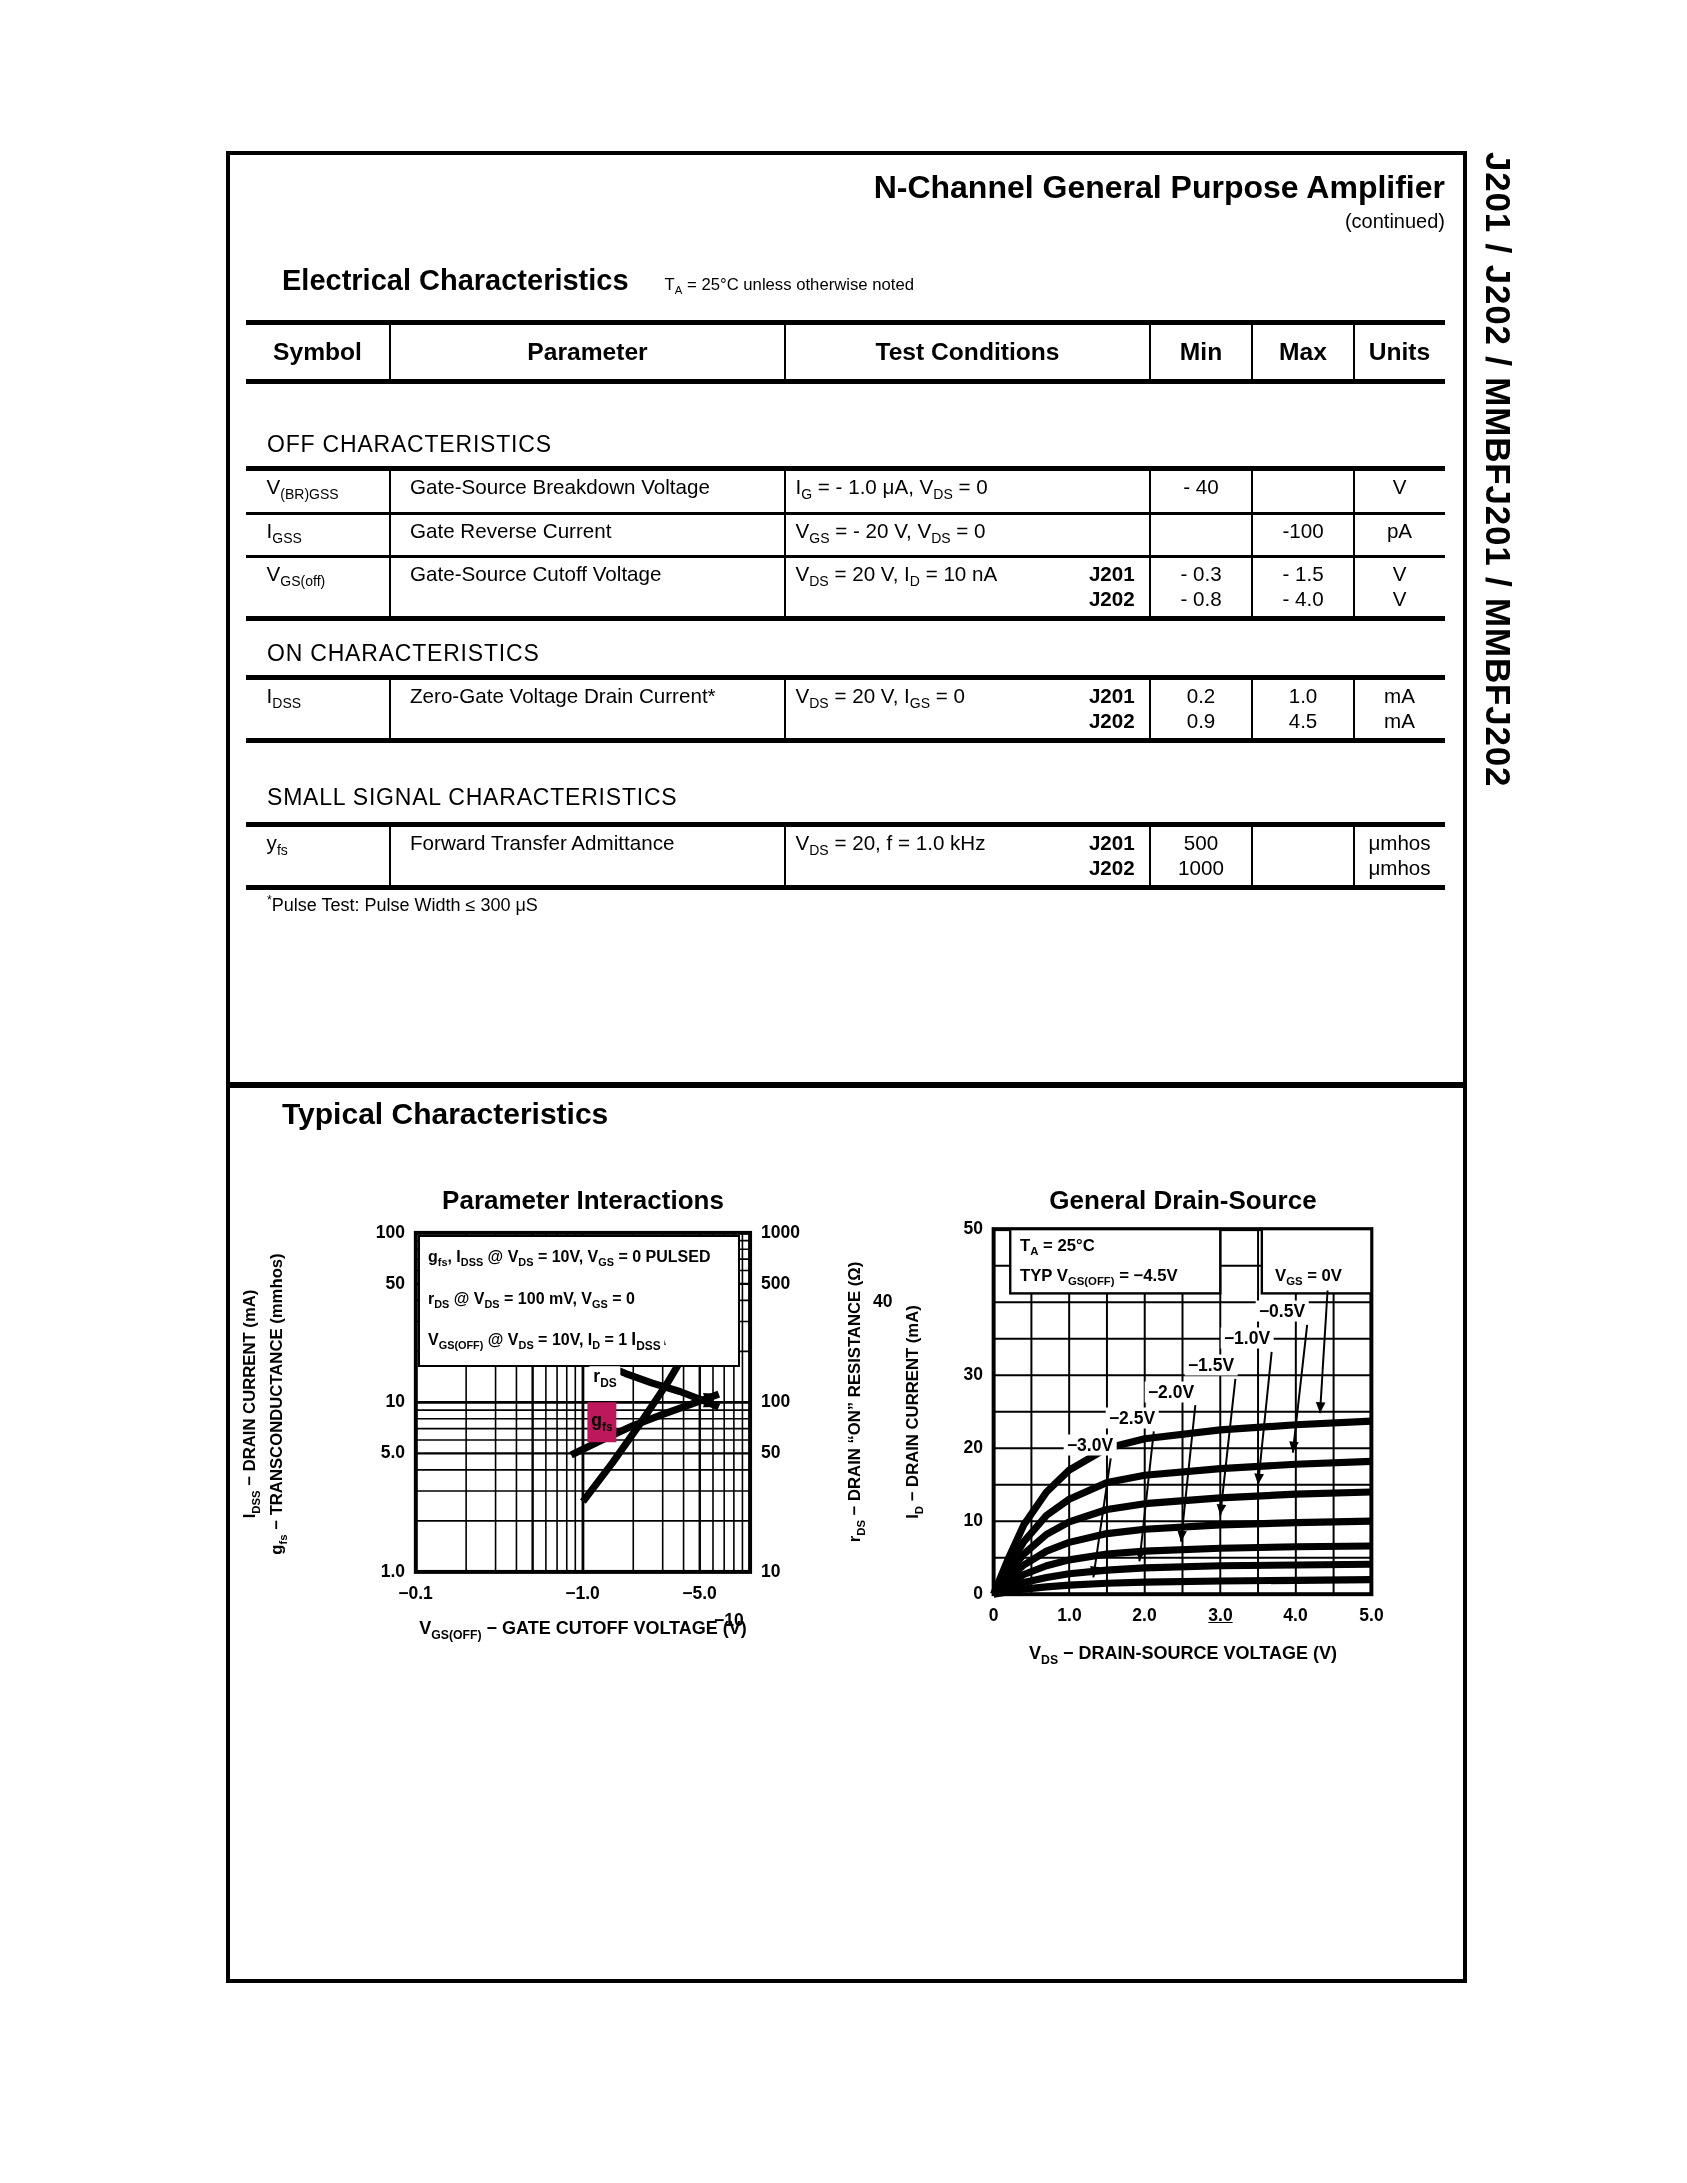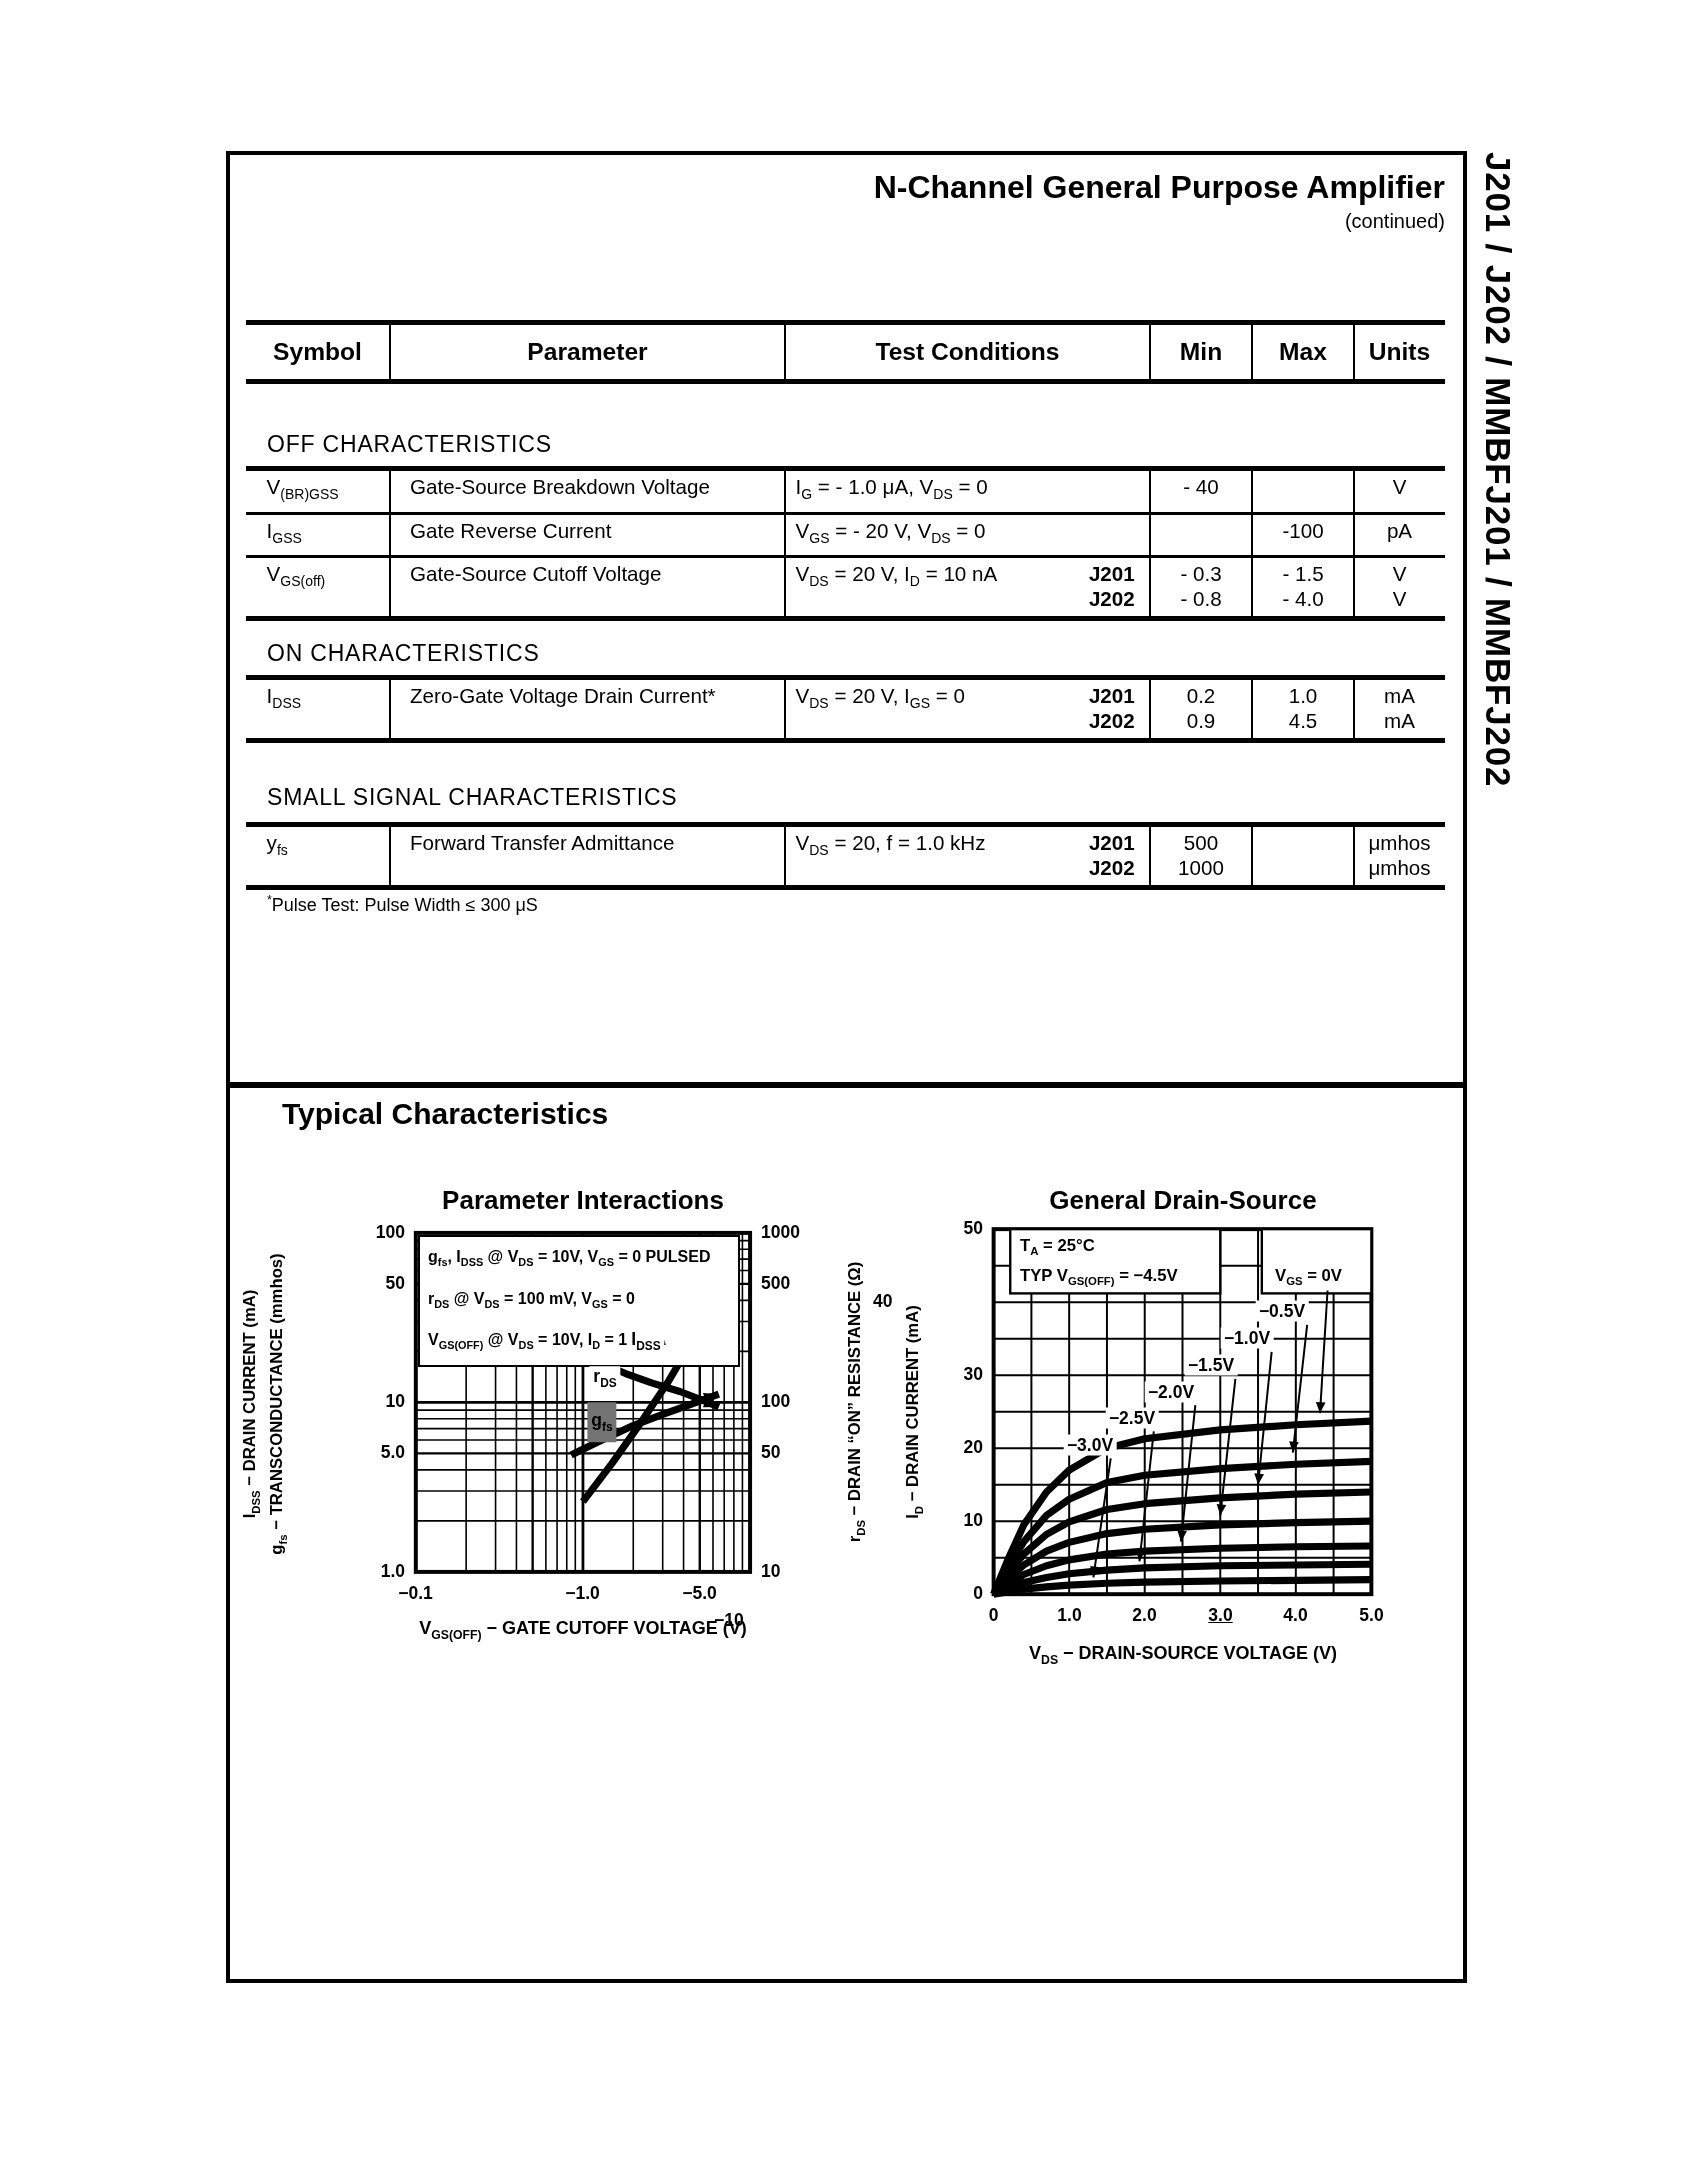--- a/index.html
+++ b/index.html
@@ -51,20 +51,24 @@
 
 <div class="page">
 
   <div class="abs frame"></div>
 
   <div class="abs vside">J201 / J202 / MMBFJ201 / MMBFJ202</div>
 
   <div class="abs doc-title">N-Channel General Purpose Amplifier</div>
   <div class="abs continued">(continued)</div>
 
+  <div class="abs elec-row">
+    <span class="elec-head">Electrical Characteristics</span>
+    <span class="elec-note">T<sub>A</sub> = 25°C unless otherwise noted</span>
+  </div>
 
   <div class="abs ehead grid6" style="top:320px;">
     <div class="hcell">Symbol</div>
     <div class="hcell">Parameter</div>
     <div class="hcell">Test Conditions</div>
     <div class="hcell">Min</div>
     <div class="hcell">Max</div>
     <div class="hcell">Units</div>
   </div>
 
@@ -276,21 +280,21 @@
       <div class="clabel" style="left: 0px; width: 179px; top: 224px; text-align: right;">10</div>
       <div class="clabel" style="left: 0px; width: 179px; top: 275px; text-align: right;">5.0</div>
       <div class="clabel" style="left: 0px; width: 179px; top: 394px; text-align: right;">1.0</div>
       <div class="clabel" style="left: 535px; top: 55px;">1000</div>
       <div class="clabel" style="left: 535px; top: 106px;">500</div>
       <div class="clabel" style="left: 535px; top: 224px;">100</div>
       <div class="clabel" style="left: 535px; top: 275px;">50</div>
       <div class="clabel" style="left: 535px; top: 394px;">10</div>
       <div class="clabel" style="left: 420px; top: 174px; transform: translate(-50%, -50%); background: rgb(255, 255, 255); padding: 0px 4px;">I<sub>DSS</sub></div>
       <div class="clabel" style="left: 379px; top: 211px; transform: translate(-50%, -50%); background: rgb(255, 255, 255); padding: 0px 4px;">r<sub>DS</sub></div>
-      <div class="clabel" style="left: 376px; top: 255px; transform: translate(-50%, -50%); background: #737373; padding: 8px 4px;">g<sub>fs</sub></div>
+      <div class="clabel" style="left: 376px; top: 255px; transform: translate(-50%, -50%); background: #be185d; padding: 8px 4px;">g<sub>fs</sub></div>
     </div>
 
   <div id="chart-right" class="chart" style="left: 873px; top: 1167px; width: 619px; height: 556px;">
       <svg width="619" height="556" viewBox="0 0 780 700">
         <line x1="199.6" y1="78" x2="199.6" y2="538" stroke="#000" stroke-width="2.5"></line>
         <line x1="247.2" y1="78" x2="247.2" y2="538" stroke="#000" stroke-width="2.5"></line>
         <line x1="294.79999999999995" y1="78" x2="294.79999999999995" y2="538" stroke="#000" stroke-width="2.5"></line>
         <line x1="342.4" y1="78" x2="342.4" y2="538" stroke="#000" stroke-width="2.5"></line>
         <line x1="390" y1="78" x2="390" y2="538" stroke="#000" stroke-width="2.5"></line>
         <line x1="437.59999999999997" y1="78" x2="437.59999999999997" y2="538" stroke="#000" stroke-width="2.5"></line>

